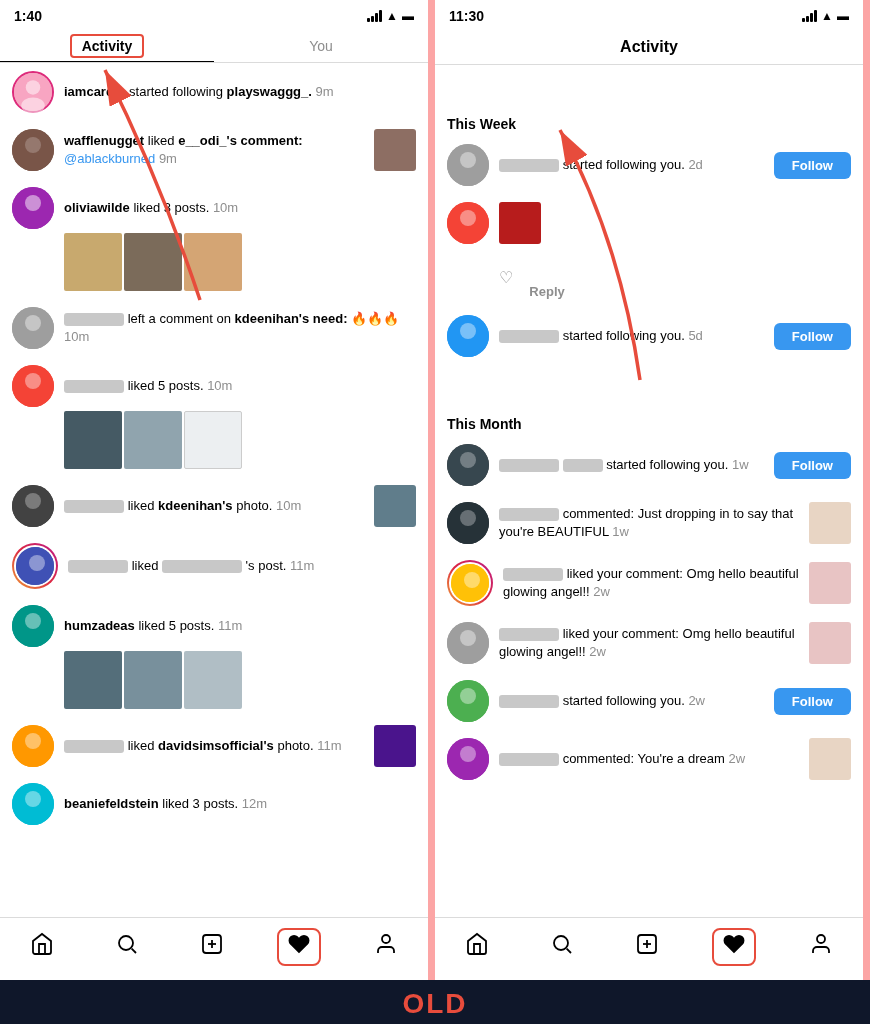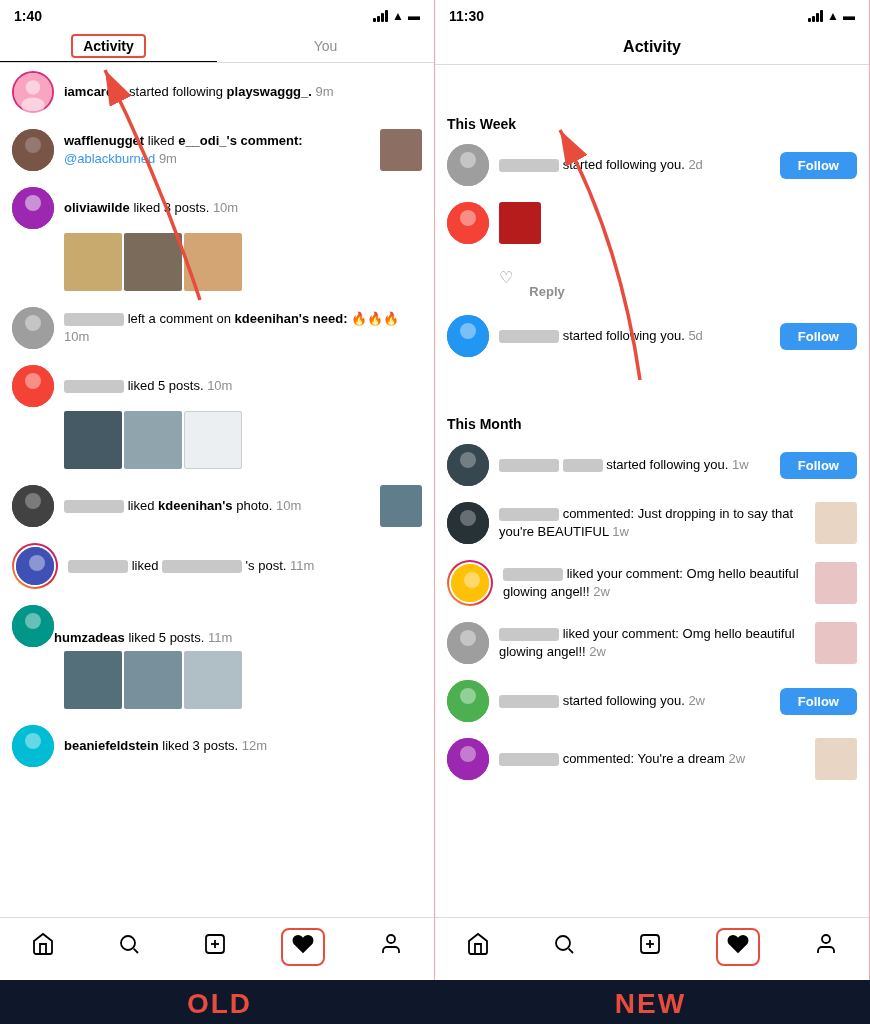--- a/index.html
+++ b/index.html
@@ -18,21 +18,21 @@
       flex: 1;
       position: relative;
     }
 
     
     .phone-panel {
       flex: 1;
       display: flex;
       flex-direction: column;
       background: #fff;
-      border-right: 1px solid #fca5a5;
+      border-right: 7px solid #fca5a5;
       overflow: hidden;
       position: relative;
     }
     .phone-panel:last-child { border-right: none; }
 
     
     .status-bar {
       display: flex;
       justify-content: space-between;
       align-items: center;
@@ -464,40 +464,56 @@
         <div class="activity-text">
           <span class="blurred">xxxxx</span>
           <span> liked </span>
           <span class="blurred-lg">xxxxx</span>
           <span>'s post.</span>
           <span class="timestamp"> 11m</span>
         </div>
       </div>
 
       <div style="padding: 8px 12px 0;">
-        <div style="display:flex; align-items:flex-end; ">
+        <div style="display:flex; align-items:center; gap:10px;">
           <div class="av-circle av-teal">
             <svg width="42" height="42" viewBox="0 0 42 42">
                 <circle cx="21" cy="21" r="21" fill="#009688"></circle>
                 <circle cx="21" cy="16" r="8" fill="#fff" opacity="0.4"></circle>
               </svg>
           </div>
           <div class="activity-text">
             <span class="username">humzadeas</span>
             <span> liked 5 posts.</span>
             <span class="timestamp"> 11m</span>
           </div>
         </div>
       </div>
       <div class="thumb-grid">
         <div class="thumb" style="background:#546e7a;"></div>
         <div class="thumb" style="background:#78909c;"></div>
         <div class="thumb" style="background:#b0bec5;"></div>
       </div>
 
+      <div class="activity-item">
+        <div class="av-circle av-orange">
+          <svg width="42" height="42" viewBox="0 0 42 42">
+              <circle cx="21" cy="21" r="21" fill="#ff9800"></circle>
+              <circle cx="21" cy="16" r="8" fill="#fff" opacity="0.4"></circle>
+            </svg>
+        </div>
+        <div class="activity-text">
+          <span class="blurred">xxxxx</span>
+          <span> liked </span>
+          <span class="username">davidsimsofficial's</span>
+          <span> photo.</span>
+          <span class="timestamp"> 11m</span>
+        </div>
+        <div class="single-thumb" style="background:#4a148c;"></div>
+      </div>
 
       <div class="activity-item">
         <div class="av-circle av-cyan">
           <svg width="42" height="42" viewBox="0 0 42 42">
               <circle cx="21" cy="21" r="21" fill="#00bcd4"></circle>
               <circle cx="21" cy="16" r="8" fill="#fff" opacity="0.4"></circle>
             </svg>
         </div>
         <div class="activity-text">
           <span class="username">beaniefeldstein</span>
@@ -759,14 +775,13 @@
 
     <path d="M 200 300 Q 160 180 105 70" stroke="#e74c3c" stroke-width="3.5" fill="none" marker-end="url(#arrowhead-left)"></path>
 
     <path d="M 640 380 Q 620 240 560 130" stroke="#e74c3c" stroke-width="3.5" fill="none" marker-end="url(#arrowhead-right)"></path>
   </svg>
 
 </div>
 
 <div class="labels-row">
   <div class="label-old">OLD</div>
-  <div class="label-new">NEW</div>
 </div>
 
 </body></html>

